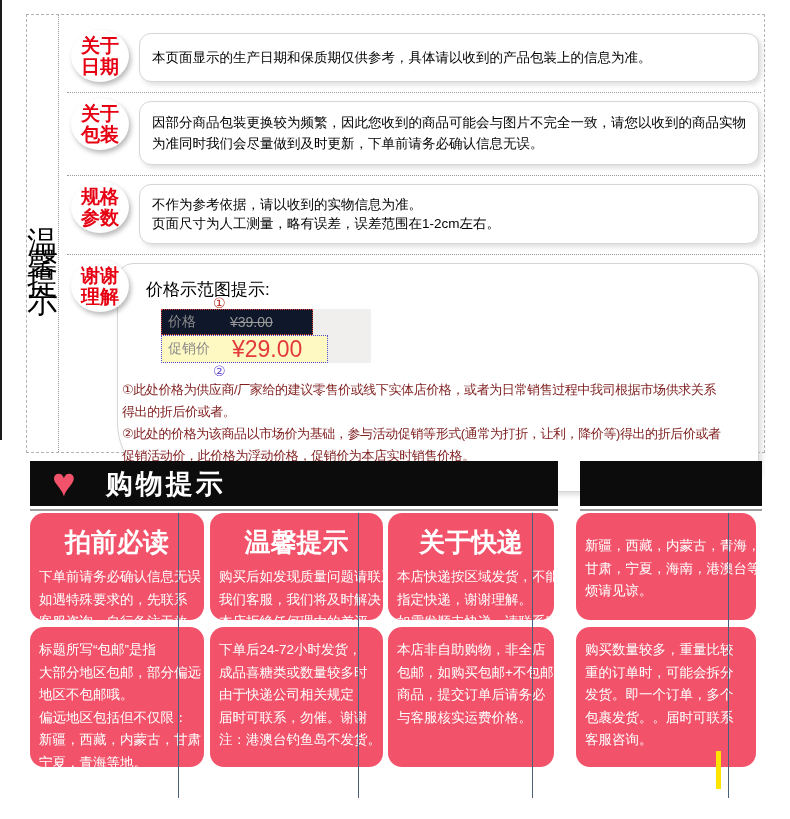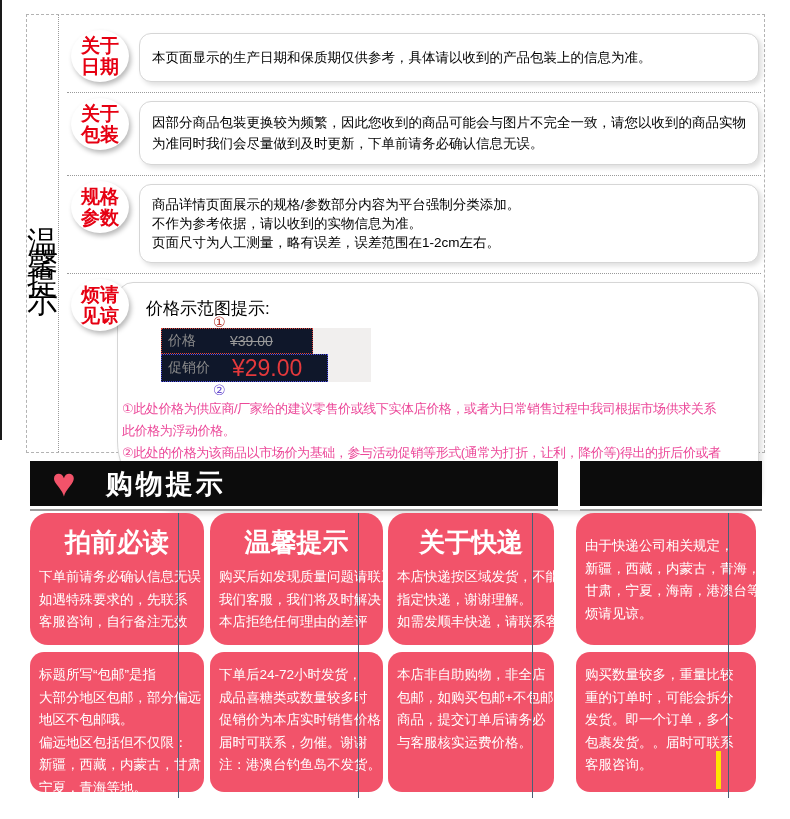--- a/index.html
+++ b/index.html
@@ -44,29 +44,29 @@
   }
   .price-heading{font-size:17px;color:#000;margin:4px 0 8px 26px;}
   .price-demo{
     position:relative;width:210px;margin:4px 0 16px 41px;background:#f1efee;
   }
   .pd-row{display:flex;align-items:center;box-sizing:border-box;}
   .pd-row1{
     border:1px dotted #e0443a;width:152px;height:26px;padding:0 6px;background:#0f172a;
   }
   .pd-row2{
-    border:1px dotted #4a4ae0;width:167px;height:28px;padding:0 6px;background:#0f172a;
+    border:1px dotted #4a4ae0;width:167px;height:28px;padding:0 6px;background:#fef9c3;
   }
   .pd-label{color:#8a8a8a;font-size:14px;}
   .pd-old{margin-left:34px;color:#9a9a9a;font-size:14px;text-decoration:line-through;}
   .pd-new{margin-left:22px;color:#e4393c;font-size:23px;}
   .pd-marker{position:absolute;left:52px;font-size:14px;line-height:14px;background:transparent;}
   .pd-m1{top:-13px;color:#b5342c;}
   .pd-m2{bottom:-15px;color:#6a4fd0;}
-  .price-notes{margin:6px 0 0 2px;font-size:13px;color:#ec4899;letter-spacing:-0.4px;}
+  .price-notes{margin:6px 0 0 2px;font-size:13px;color:#7f1d1d;letter-spacing:-0.4px;}
   .price-notes div{line-height:22px;white-space:nowrap;}
   
   .shop{position:relative;margin-top:8px;padding:0 0 0 30px;}
   .shop-header-row{display:flex;}
   .black-bar{
     background:#0c0c0c;height:45px;display:flex;align-items:center;
     box-shadow:0 3px 0 0 #ffffff,0 5px 0 0 #9a9a9a;
   }
   .black-bar.main{width:528px;}
   .black-bar.side{width:182px;margin-left:22px;}
@@ -74,21 +74,21 @@
   .shop-title{color:#fff;font-size:27px;font-weight:bold;letter-spacing:3px;margin-left:30px;}
   .shop-row{display:flex;margin-top:7px;}
   .rbox{
     background:#f2536a;border-radius:14px;color:#fff;box-sizing:border-box;
     padding:6px 4px;overflow:hidden;
   }
   .shop-row .c1{width:174px;}
   .shop-row .c2{width:173px;margin-left:6px;}
   .shop-row .c3{width:166px;margin-left:5px;}
   .shop-row .c4{width:180px;margin-left:22px;}
-  .row1 .rbox{height:132px;border-radius:18px;}
+  .row1 .rbox{height:107px;}
   .row2 .rbox{height:140px;padding-top:12px;}
   .rbox-title{text-align:center;font-size:26px;font-weight:bold;line-height:30px;margin:8px 0 9px 0;}
   .rbox .bline{font-size:13.5px;line-height:22.5px;white-space:nowrap;padding:0 5px;}
   .rbox.noTitle{padding-top:22px;}
   .v-div{position:absolute;width:1px;background:#4a6076;top:52px;height:285px;}
   .v-div.d1{left:178px;}
   .v-div.d2{left:358px;}
   .v-div.d3{left:532px;}
   .v-div.d4{left:728px;}
   .yellow-tag{position:absolute;left:716px;top:290px;width:5px;height:38px;background:#ffe400;}
@@ -121,47 +121,46 @@
         <div class="tline">因部分商品包装更换较为频繁，因此您收到的商品可能会与图片不完全一致，请您以收到的商品实物</div>
         <div class="tline">为准同时我们会尽量做到及时更新，下单前请务必确认信息无误。</div>
       </div>
     </div>
 
     <div class="section-row">
       <div class="badge">
         <span>规格参数</span>
       </div>
       <div class="bubble r3">
-        <div class="tline">商品详情页面展示的规格/参数部分内容为平台强制分类添加。</div>
         <div class="tline">不作为参考依据，请以收到的实物信息为准。</div>
         <div class="tline">页面尺寸为人工测量，略有误差，误差范围在1-2cm左右。</div>
       </div>
     </div>
 
     <div class="section-row last">
       <div class="badge">
-        <span>烦请见谅</span>
+        <span>谢谢理解</span>
       </div>
       <div class="bubble big">
         <div class="price-heading">价格示范图提示:</div>
         <div class="price-demo">
           <span class="pd-marker pd-m1">①</span>
           <div class="pd-row pd-row1">
             <span class="pd-label">价格</span>
             <span class="pd-old">¥39.00</span>
           </div>
           <div class="pd-row pd-row2">
             <span class="pd-label">促销价</span>
             <span class="pd-new">¥29.00</span>
           </div>
           <span class="pd-marker pd-m2">②</span>
         </div>
         <div class="price-notes">
           <div>①此处价格为供应商/厂家给的建议零售价或线下实体店价格，或者为日常销售过程中我司根据市场供求关系</div>
-          <div>此价格为浮动价格。</div>
+          <div>得出的折后价或者。</div>
           <div>②此处的价格为该商品以市场价为基础，参与活动促销等形式(通常为打折，让利，降价等)得出的折后价或者</div>
           <div>促销活动价，此价格为浮动价格，促销价为本店实时销售价格。</div>
         </div>
       </div>
     </div>
 
   </div>
 </div>
 
 <div class="shop">
@@ -187,40 +186,39 @@
       <div class="bline">我们客服，我们将及时解决，</div>
       <div class="bline">本店拒绝任何理由的差评</div>
     </div>
     <div class="rbox c3">
       <div class="rbox-title">关于快递</div>
       <div class="bline">本店快递按区域发货，不能</div>
       <div class="bline">指定快递，谢谢理解。</div>
       <div class="bline">如需发顺丰快递，请联系客服咨询</div>
     </div>
     <div class="rbox c4 noTitle">
-      <div class="bline">由于快递公司相关规定，</div>
       <div class="bline">新疆，西藏，内蒙古，青海，</div>
       <div class="bline">甘肃，宁夏，海南，港澳台等地</div>
       <div class="bline">烦请见谅。</div>
     </div>
   </div>
 
   <div class="shop-row row2">
     <div class="rbox c1">
       <div class="bline">标题所写“包邮”是指</div>
       <div class="bline">大部分地区包邮，部分偏远</div>
       <div class="bline">地区不包邮哦。</div>
       <div class="bline">偏远地区包括但不仅限：</div>
       <div class="bline">新疆，西藏，内蒙古，甘肃</div>
       <div class="bline">宁夏，青海等地。</div>
     </div>
     <div class="rbox c2">
       <div class="bline">下单后24-72小时发货，</div>
       <div class="bline">成品喜糖类或数量较多时</div>
-      <div class="bline">促销价为本店实时销售价格</div>
+      <div class="bline">由于快递公司相关规定</div>
       <div class="bline">届时可联系，勿催。谢谢</div>
       <div class="bline">注：港澳台钓鱼岛不发货。</div>
     </div>
     <div class="rbox c3">
       <div class="bline">本店非自助购物，非全店</div>
       <div class="bline">包邮，如购买包邮+不包邮</div>
       <div class="bline">商品，提交订单后请务必</div>
       <div class="bline">与客服核实运费价格。</div>
     </div>
     <div class="rbox c4">

